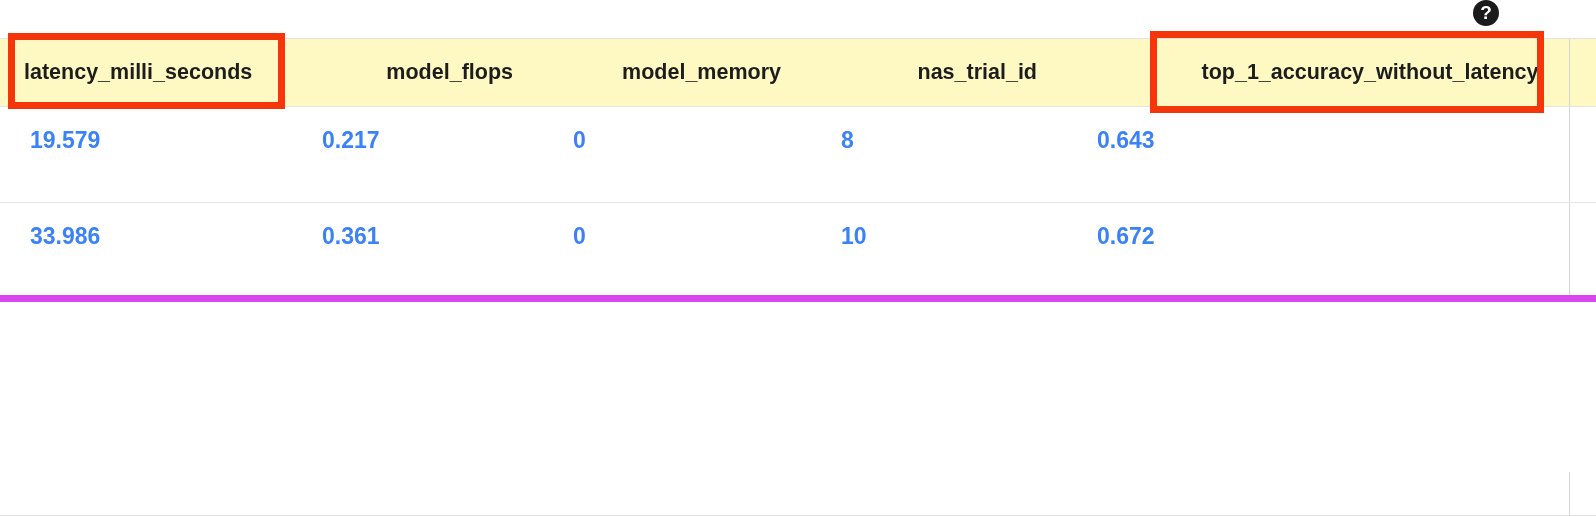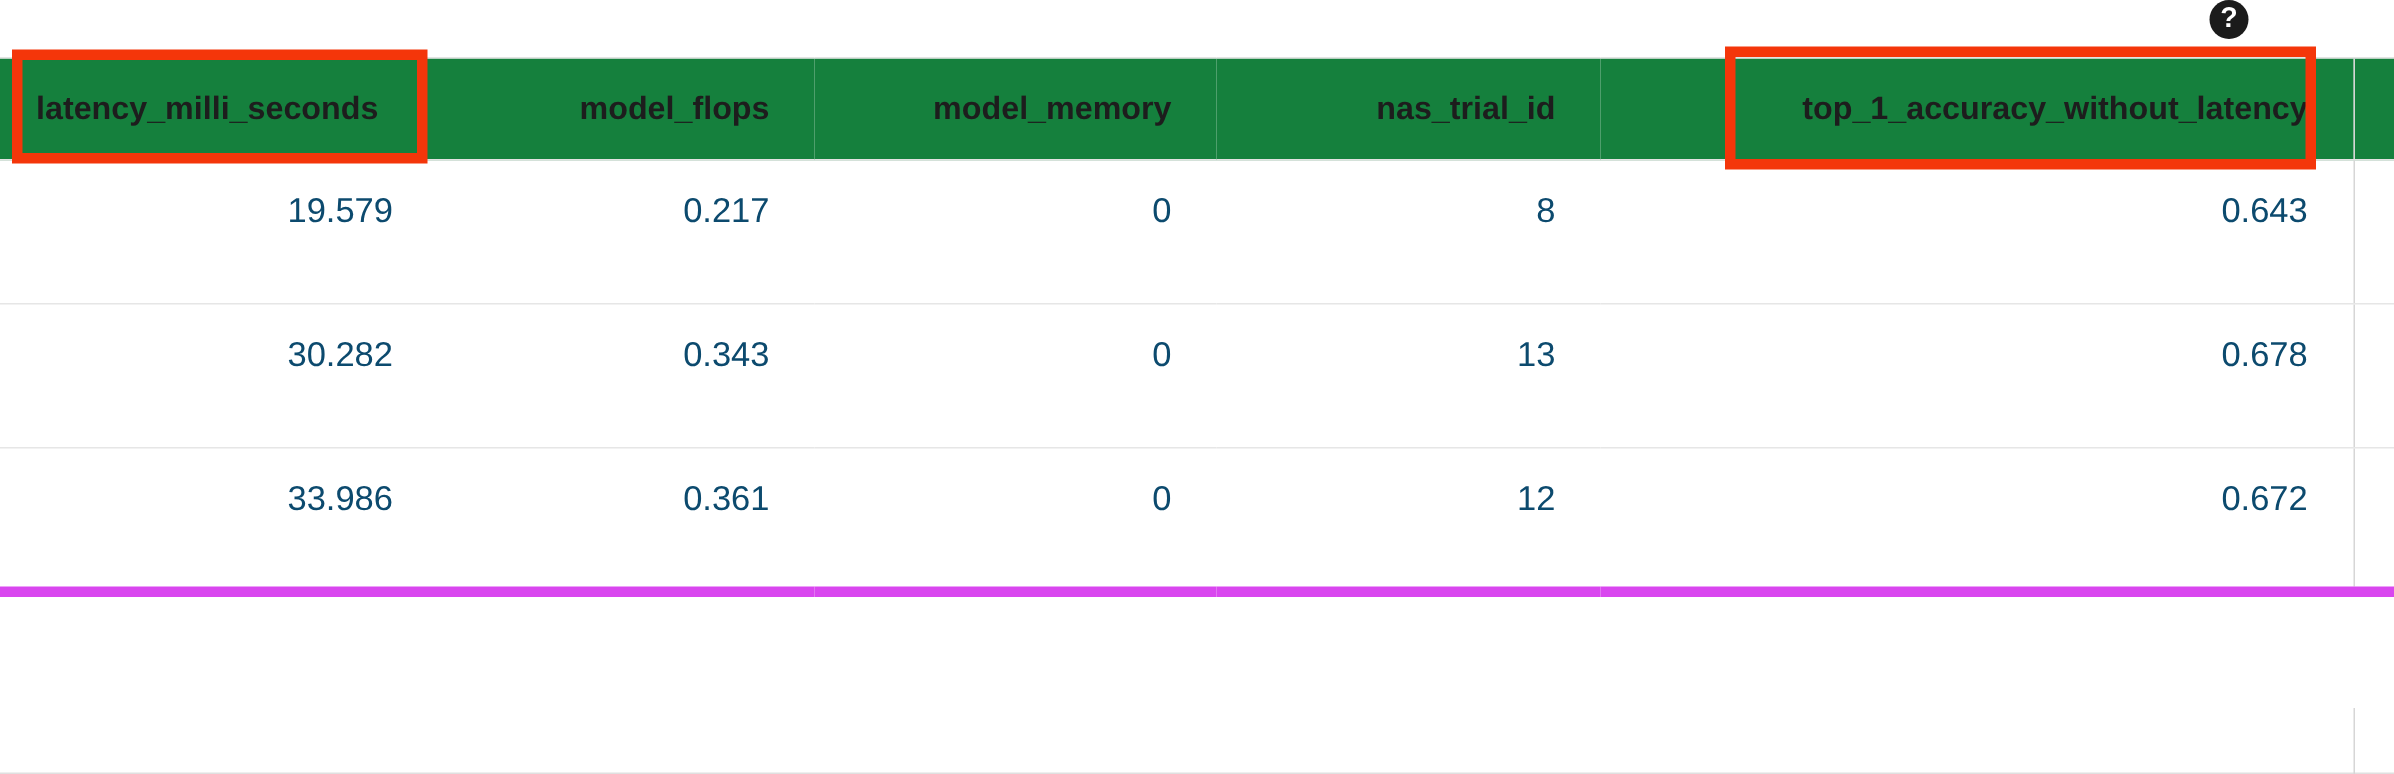--- a/index.html
+++ b/index.html
@@ -64,21 +64,21 @@
 
   
   col.c-latency   { width: 292px; }
   col.c-flops     { width: 251px; }
   col.c-memory    { width: 268px; }
   col.c-trial     { width: 256px; }
   col.c-top1      { width: 502px; }
   col.c-extra     { width: 27px; }
 
   thead th {
-    background: #15803d;
+    background: #fef9c3;
     height: 68px;
     padding: 0 30px;
     font-size: 21.5px;
     font-weight: bold;
     color: #1d1d1d;
     text-align: right;
     white-space: nowrap;
     border-top: 1px solid #e3e3e3;
     border-bottom: 1px solid #e3e3e3;
     box-sizing: border-box;
@@ -91,28 +91,28 @@
   }
   thead th.extra-head {
     padding: 0;
     border-left: 1px solid #d6d6d6;
   }
 
   tbody td {
     height: 96px;
     padding: 0 30px;
     font-size: 23px;
-    color: #0c4a6e;
-    text-align: right;
+    color: #3b82f6;
     vertical-align: top;
     padding-top: 20px;
     border-bottom: 1px solid #e6e6e6;
     box-sizing: border-box;
     white-space: nowrap;
     background: #ffffff;
+    font-weight: bold;
   }
   tbody td.extra-cell {
     padding: 0;
     border-left: 1px solid #d6d6d6;
   }
   tbody tr:last-child td {
     border-bottom: 7px solid #d946ef;
   }
 
   
@@ -188,32 +188,24 @@
       <tbody>
         <tr>
           <td>19.579</td>
           <td>0.217</td>
           <td>0</td>
           <td>8</td>
           <td>0.643</td>
           <td class="extra-cell"></td>
         </tr>
         <tr>
-          <td>30.282</td>
-          <td>0.343</td>
-          <td>0</td>
-          <td>13</td>
-          <td>0.678</td>
-          <td class="extra-cell"></td>
-        </tr>
-        <tr>
           <td>33.986</td>
           <td>0.361</td>
           <td>0</td>
-          <td>12</td>
+          <td>10</td>
           <td>0.672</td>
           <td class="extra-cell"></td>
         </tr>
       </tbody>
     </table>
   </div>
 
   <div class="tail-band"></div>
   <div class="tail-divider"></div>
 

